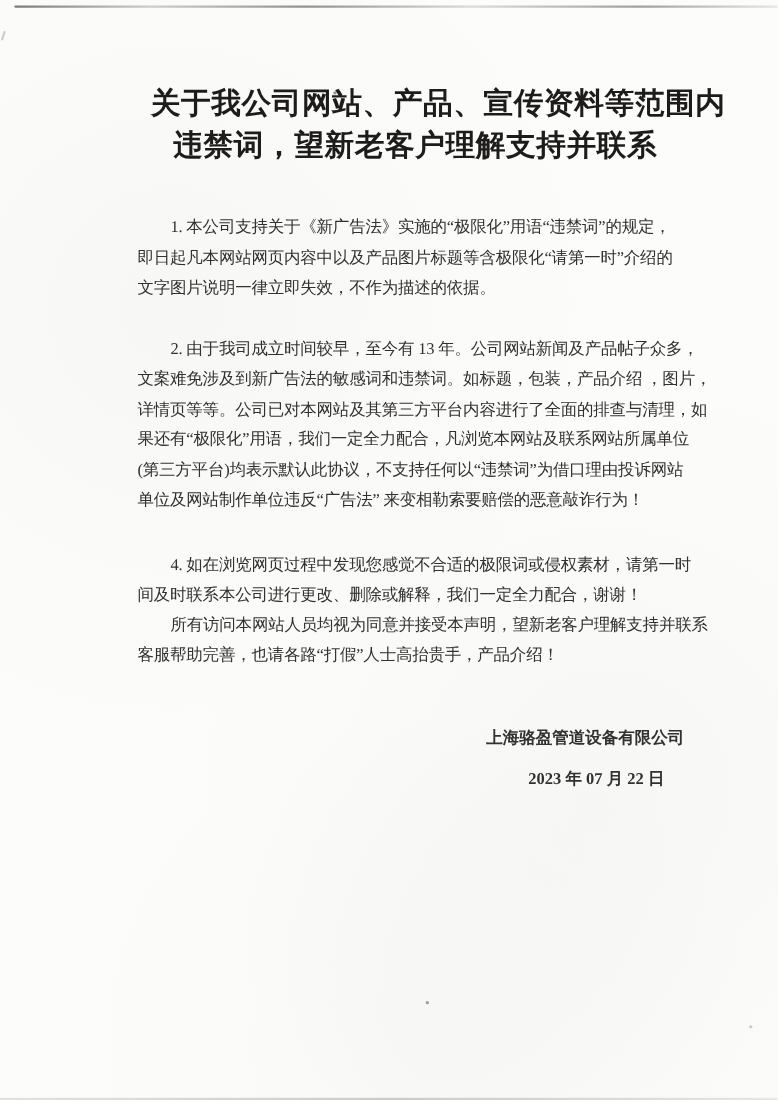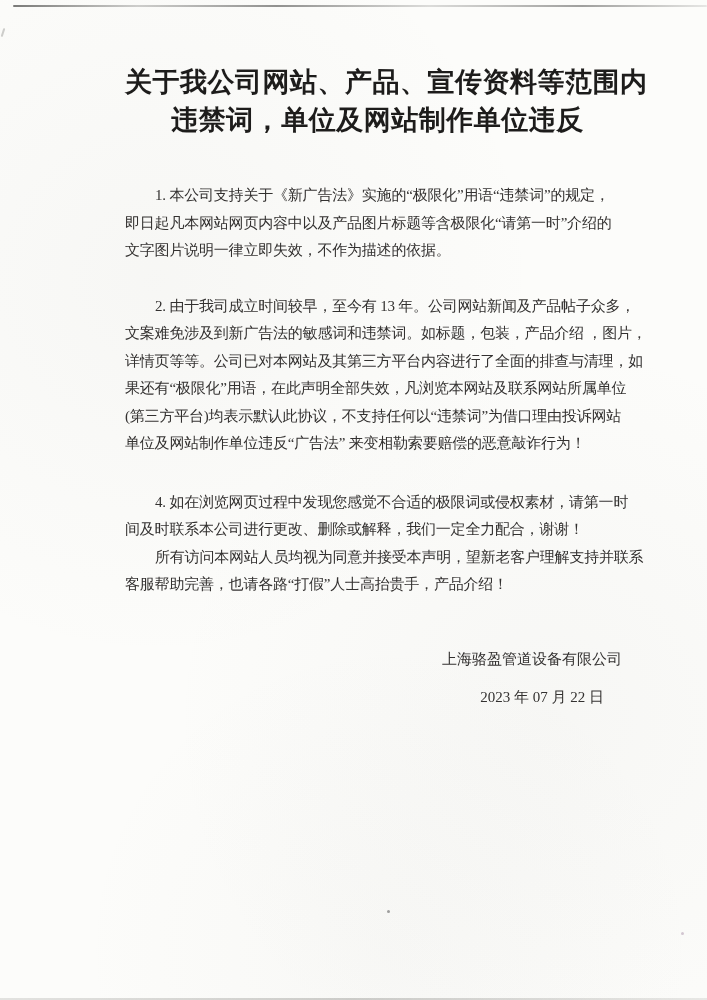--- a/index.html
+++ b/index.html
@@ -37,70 +37,70 @@
     position: absolute; bottom: 0; left: 0; width: 707px; height: 2px;
     background: linear-gradient(90deg,
       rgba(150,150,145,0.25), rgba(120,120,115,0.35) 50%, rgba(150,150,145,0.20));
   }
   .doc {
     position: absolute; left: 125px; top: 0; width: 505px;
     color: var(--ink, #333130);
     font-size: 15px; line-height: 27.5px;
   }
   .title {
-    margin: 0; padding-top: 63px;
+    margin: 12px; padding-top: 63px;
     text-align: center;
     font-size: 27px; line-height: 38px; font-weight: 700;
     letter-spacing: 0.5px;
     color: var(--title-ink, #1d1c1b);
     white-space: nowrap;
   }
   .tline { display: block; }
   .para { margin: 0; }
   .p1 { margin-top: 43px; }
   .p2 { margin-top: 28px; }
   .p3 { margin-top: 30px; }
   .p4 { margin-top: 31px; }
   .p5 { }
   .line { white-space: nowrap; letter-spacing: -0.2px; }
   .line.indent { padding-left: 30px; }
-  .sig { margin-top: 47px; text-align: right; }
+  .sig { margin-top: 47px; text-align: right; font-weight: bold; }
   .sig-company { padding-right: 8px; white-space: nowrap; }
   .sig-date { margin-top: 11px; padding-right: 26px; white-space: nowrap; }
   .speck { position: absolute; border-radius: 50%; pointer-events: none; }
   .speck-1 { left: 303px; top: 83px;  width: 3px; height: 3px; background: rgba(60,60,60,0.55); }
   .speck-2 { left: 387px; top: 910px; width: 3px; height: 3px; background: rgba(70,70,70,0.50); }
   .speck-3 { left: 681px; top: 932px; width: 3px; height: 3px; background: rgba(150,120,150,0.40); }
   .speck-4 { left: 2px;   top: 28px;  width: 2px; height: 9px; background: rgba(120,120,118,0.35); transform: rotate(18deg); border-radius: 1px; }
 </style>
 </head>
 <body>
 
 <div class="page">
 
   <div class="scan-edge-top"></div>
 
   <div class="doc">
 
     <h1 class="title">
       <span class="tline">关于我公司网站、产品、宣传资料等范围内</span>
-      <span class="tline">违禁词，单位及网站制作单位违反</span>
+      <span class="tline">违禁词，望新老客户理解支持并联系</span>
     </h1>
 
     <div class="para p1">
       <div class="line indent">1. 本公司支持关于《新广告法》实施的“极限化”用语“违禁词”的规定，</div>
       <div class="line">即日起凡本网站网页内容中以及产品图片标题等含极限化“请第一时”介绍的</div>
       <div class="line">文字图片说明一律立即失效，不作为描述的依据。</div>
     </div>
 
     <div class="para p2">
       <div class="line indent">2. 由于我司成立时间较早，至今有 13 年。公司网站新闻及产品帖子众多，</div>
       <div class="line">文案难免涉及到新广告法的敏感词和违禁词。如标题，包装，产品介绍 ，图片，</div>
       <div class="line">详情页等等。公司已对本网站及其第三方平台内容进行了全面的排查与清理，如</div>
-      <div class="line">果还有“极限化”用语，在此声明全部失效，凡浏览本网站及联系网站所属单位</div>
+      <div class="line">果还有“极限化”用语，我们一定全力配合，凡浏览本网站及联系网站所属单位</div>
       <div class="line">(第三方平台)均表示默认此协议，不支持任何以“违禁词”为借口理由投诉网站</div>
       <div class="line">单位及网站制作单位违反“广告法” 来变相勒索要赔偿的恶意敲诈行为！</div>
     </div>
 
 
     <div class="para p4">
       <div class="line indent">4. 如在浏览网页过程中发现您感觉不合适的极限词或侵权素材，请第一时</div>
       <div class="line">间及时联系本公司进行更改、删除或解释，我们一定全力配合，谢谢！</div>
     </div>
 

